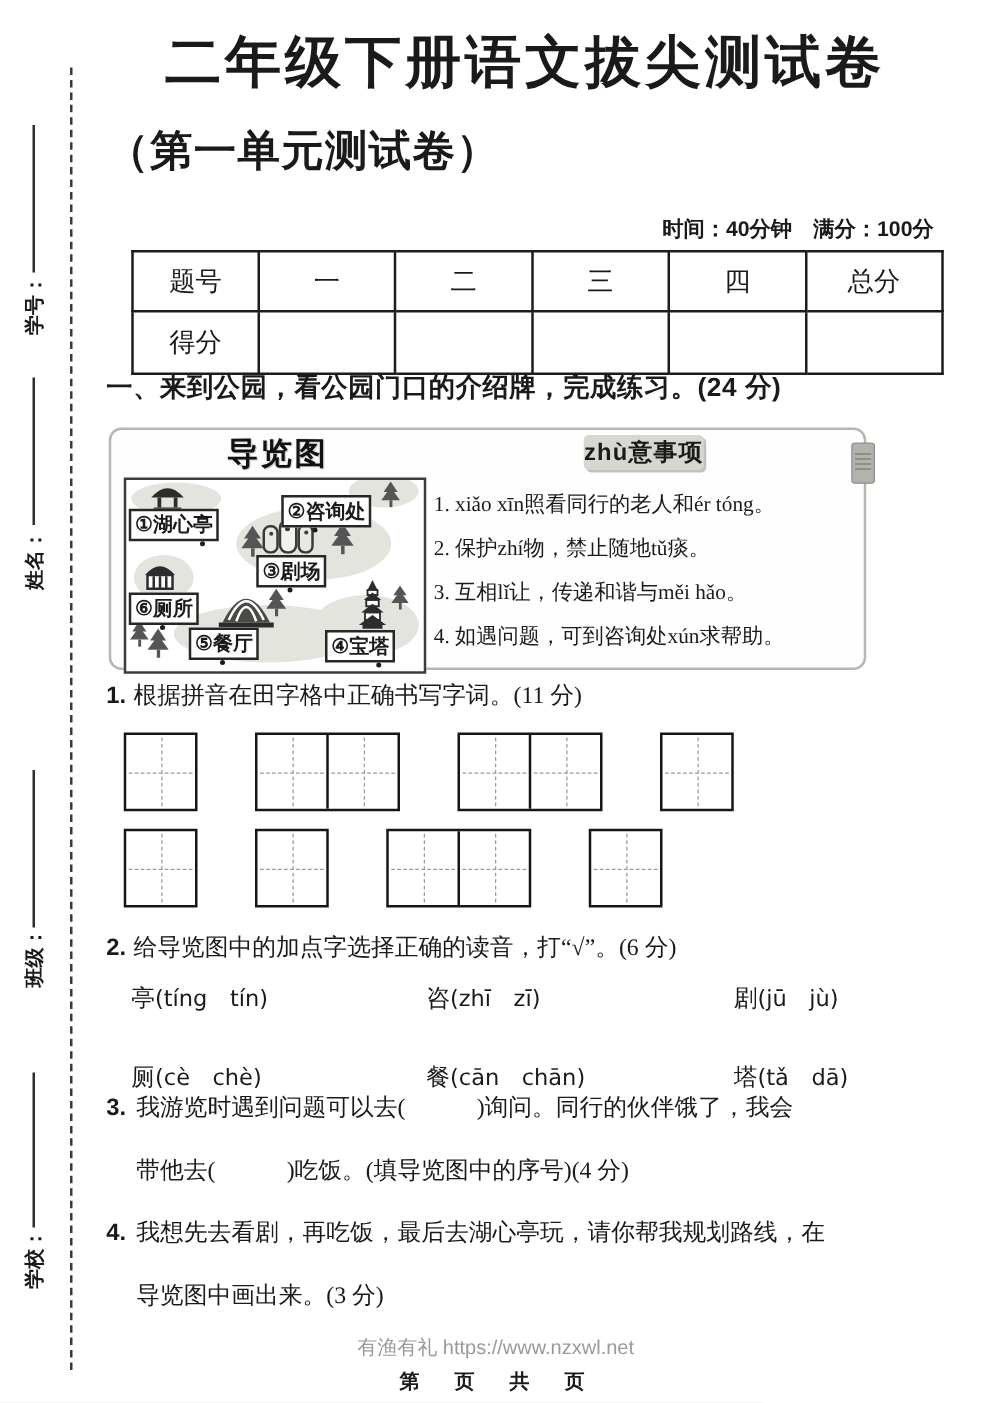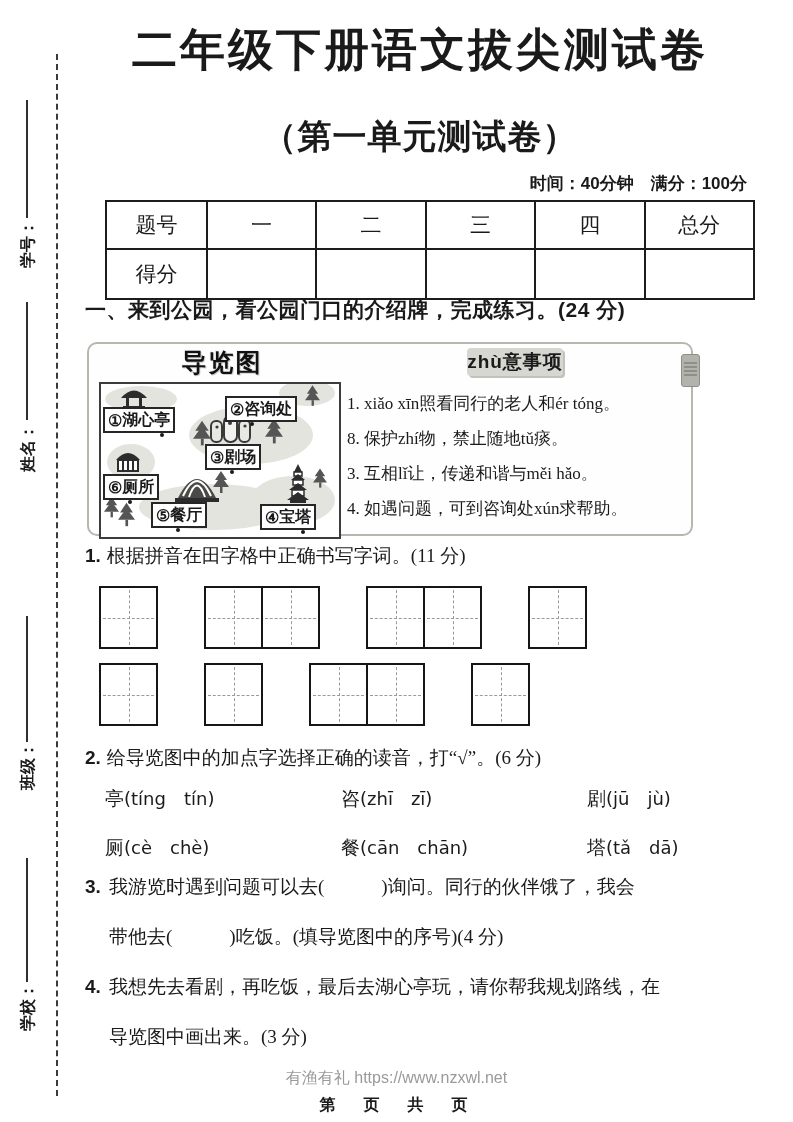--- a/index.html
+++ b/index.html
@@ -13,21 +13,21 @@
   .margin-label{position:absolute;left:6px;width:44px;height:44px;display:flex;
                 align-items:center;justify-content:center;
                 transform:rotate(-90deg);font-size:16px;font-weight:600;white-space:nowrap;
                 font-family:"Liberation Sans",sans-serif;}
 
   
   .content{position:absolute;left:85px;top:0;width:670px;height:1122px;}
   .page-title{position:absolute;top:20px;left:0;width:100%;text-align:center;
               font-family:"Liberation Sans",sans-serif;font-weight:900;
               font-size:45px;letter-spacing:3px;}
-  .page-subtitle{position:absolute;top:114px;left:0;width:100%;text-align:center;
+  .page-subtitle{position:absolute;top:98px;left:0;width:100%;text-align:left;
               font-family:"Liberation Sans",sans-serif;font-weight:900;
               font-size:34px;letter-spacing:1px;}
   .meta-line{position:absolute;top:172px;right:8px;font-size:17px;font-weight:600;
               font-family:"Liberation Sans",sans-serif;}
 
   
   .score-table{position:absolute;top:200px;left:20px;border-collapse:collapse;}
   .score-table td{border:2.5px solid #1c1c1c;text-align:center;
                   font-size:21px;font-family:"Liberation Serif",serif;}
   .score-table tr:nth-child(1) td{height:44px;}
@@ -76,21 +76,21 @@
   .grid-row{position:absolute;left:14px;display:flex;gap:46px;}
   .tian-grid{display:flex;border:2.5px solid #161616;background:#fff;}
   .tian-cell{width:55px;height:59px;position:relative;border-left:2px solid #161616;}
   .tian-cell:first-child{border-left:none;}
   .tian-cell::before{content:"";position:absolute;left:50%;top:2px;bottom:2px;
                      border-left:1.5px dashed #9a9a9a;}
   .tian-cell::after{content:"";position:absolute;top:50%;left:2px;right:2px;
                     border-top:1.5px dashed #9a9a9a;}
 
   .pinyin-grid{position:absolute;left:20px;display:grid;
-               grid-template-columns:236px 246px 1fr;row-gap:23px;font-size:19px;}
+               grid-template-columns:236px 246px 1fr;row-gap:37px;font-size:19px;}
   .py-option span{white-space:nowrap;}
   .py-choices{font-family:"DejaVu Sans",sans-serif;font-size:18px;}
 
   .q-block{position:absolute;left:0;font-size:19px;line-height:50px;}
   .q-block .q-num{position:absolute;left:0;top:0;font-weight:700;
                   font-family:"Liberation Sans",sans-serif;}
   .q-block .q-body{display:block;padding-left:24px;}
 
   
   .watermark{position:absolute;top:1068px;left:0;width:100%;text-align:center;
@@ -293,21 +293,21 @@
               <span class="dot-char">厕</span>
               <span>所</span>
           </div>
         </div>
       </div>
 
       <div class="notice-half">
         <div class="notice-title">zhù意事项</div>
         <ol class="notice-list">
           <li>1. xiǎo xīn照看同行的老人和ér tóng。</li>
-          <li>8. 保护zhí物，禁止随地tǔ痰。</li>
+          <li>2. 保护zhí物，禁止随地tǔ痰。</li>
           <li>3. 互相lǐ让，传递和谐与měi hǎo。</li>
           <li>4. 如遇问题，可到咨询处xún求帮助。</li>
         </ol>
       </div>
     </div>
 
     <div class="q-head" style="top:543px;">
       <b>1.</b><span>根据拼音在田字格中正确书写字词。(11 分)</span>
     </div>
     <div class="grid-row" style="top:586px;">

